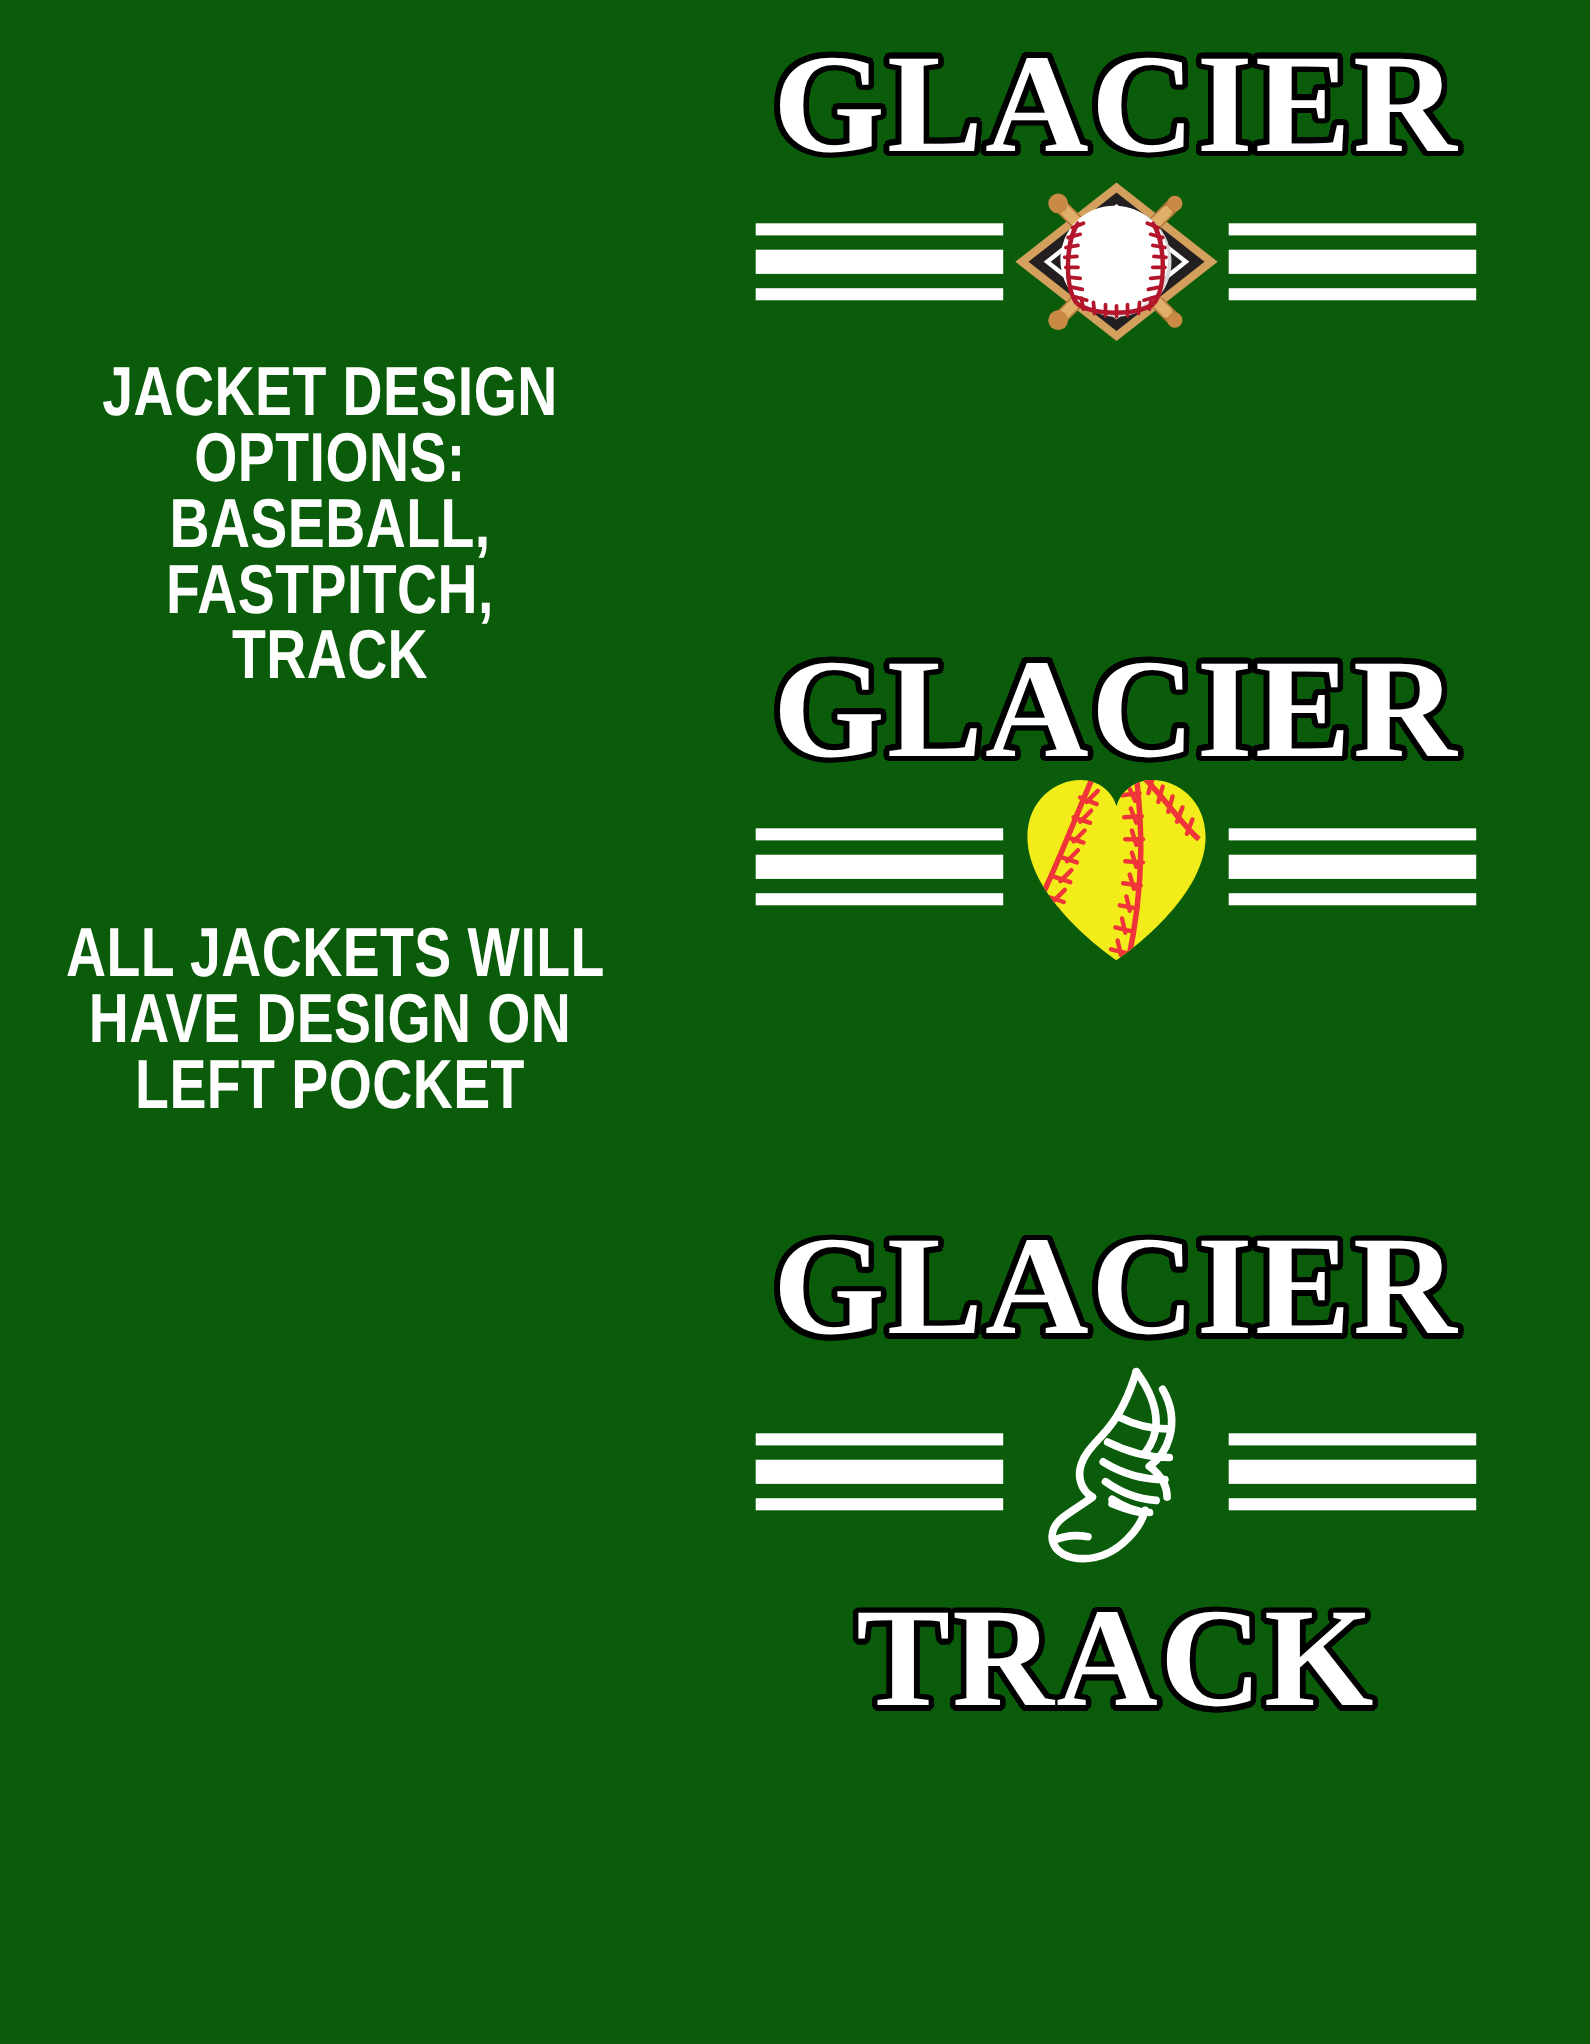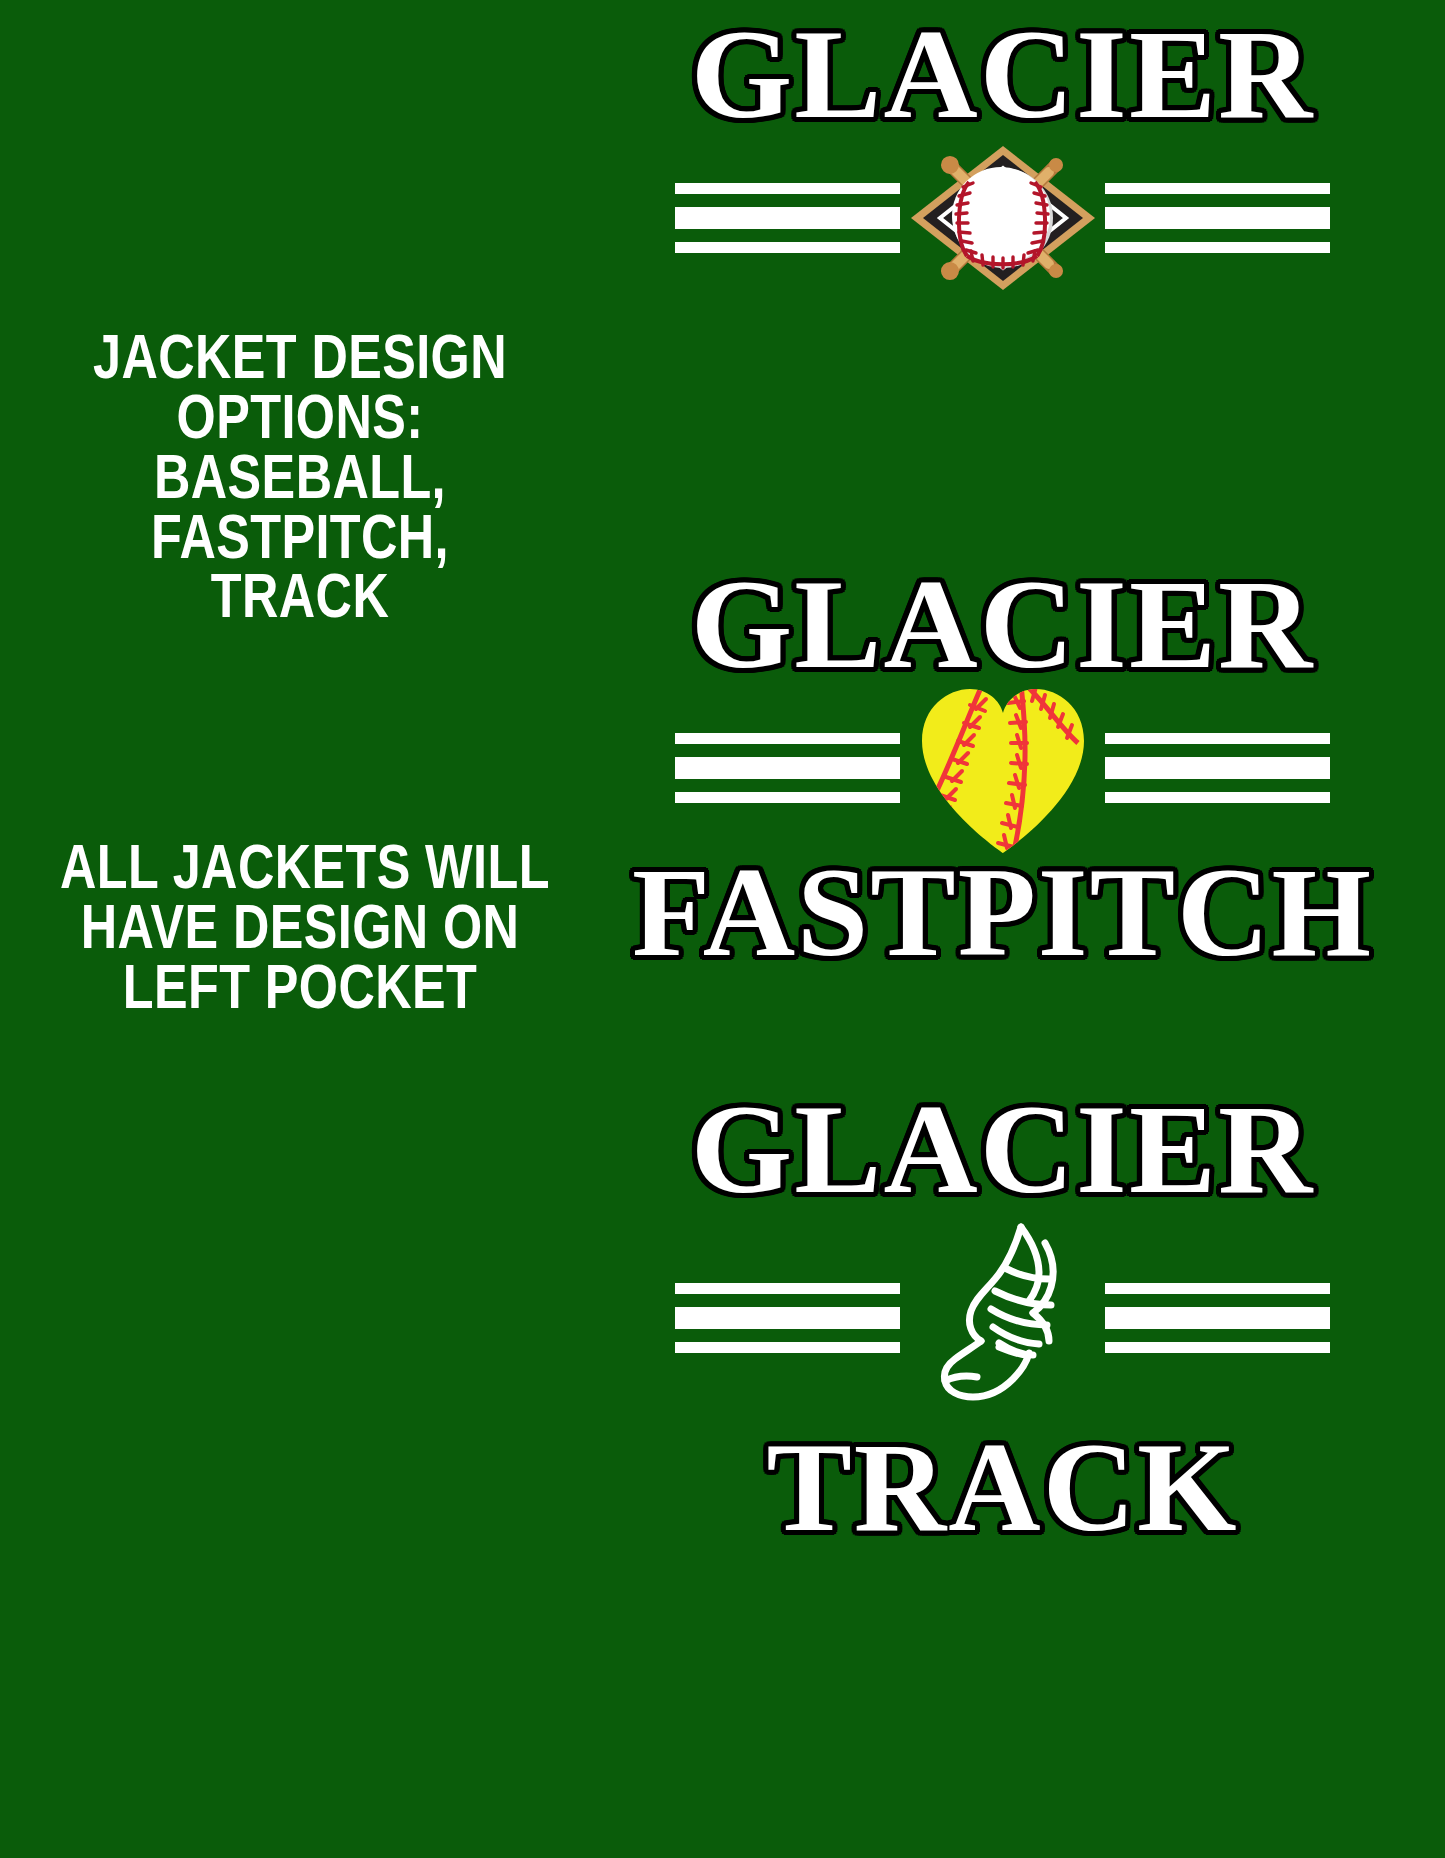--- a/index.html
+++ b/index.html
@@ -27,21 +27,21 @@
     line-height:0.95;
     transform:scaleX(0.80);
     transform-origin:center center;
   }
   #blurb-options{top:315px;font-size:63px;}
   #blurb-pocket{top:825px;font-size:63px;}
   .blurb .ln{display:block;white-space:nowrap;}
 
   
   .design{
-    position:absolute;left:580px;width:845px;
+    position:absolute;left:592px;width:845px;margin-top:20px;
   }
   #design-baseball{top:10px;height:440px;}
   #design-fastpitch{top:560px;height:440px;}
   #design-track{top:1085px;height:460px;}
 
   
   .varsity{
     display:block;
     text-align:center;
     color:#ffffff;
@@ -282,21 +282,20 @@
       </div>
 
       <div class="stripes">
         <div class="s-thin"></div>
         <div class="s-thick"></div>
         <div class="s-thin"></div>
       </div>
 
     </div>
 
-    <span class="varsity sport-name wide">FASTPITCH</span>
   </div>
 
   <div class="design" id="design-track">
 
     <span class="varsity team-name">GLACIER</span>
 
     <div class="emblem-row" style="height:210px">
 
       <div class="stripes">
         <div class="s-thin"></div>

